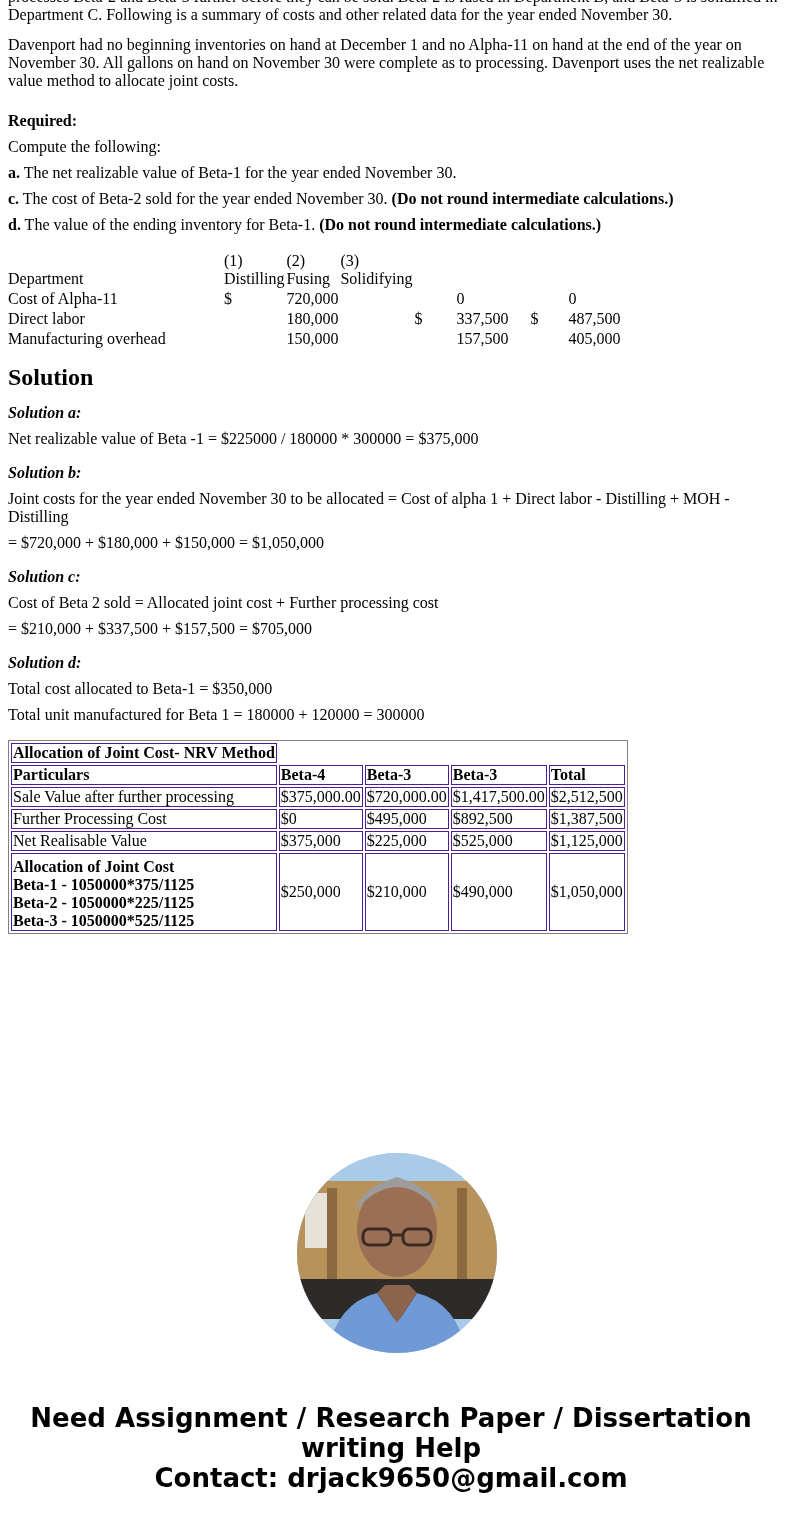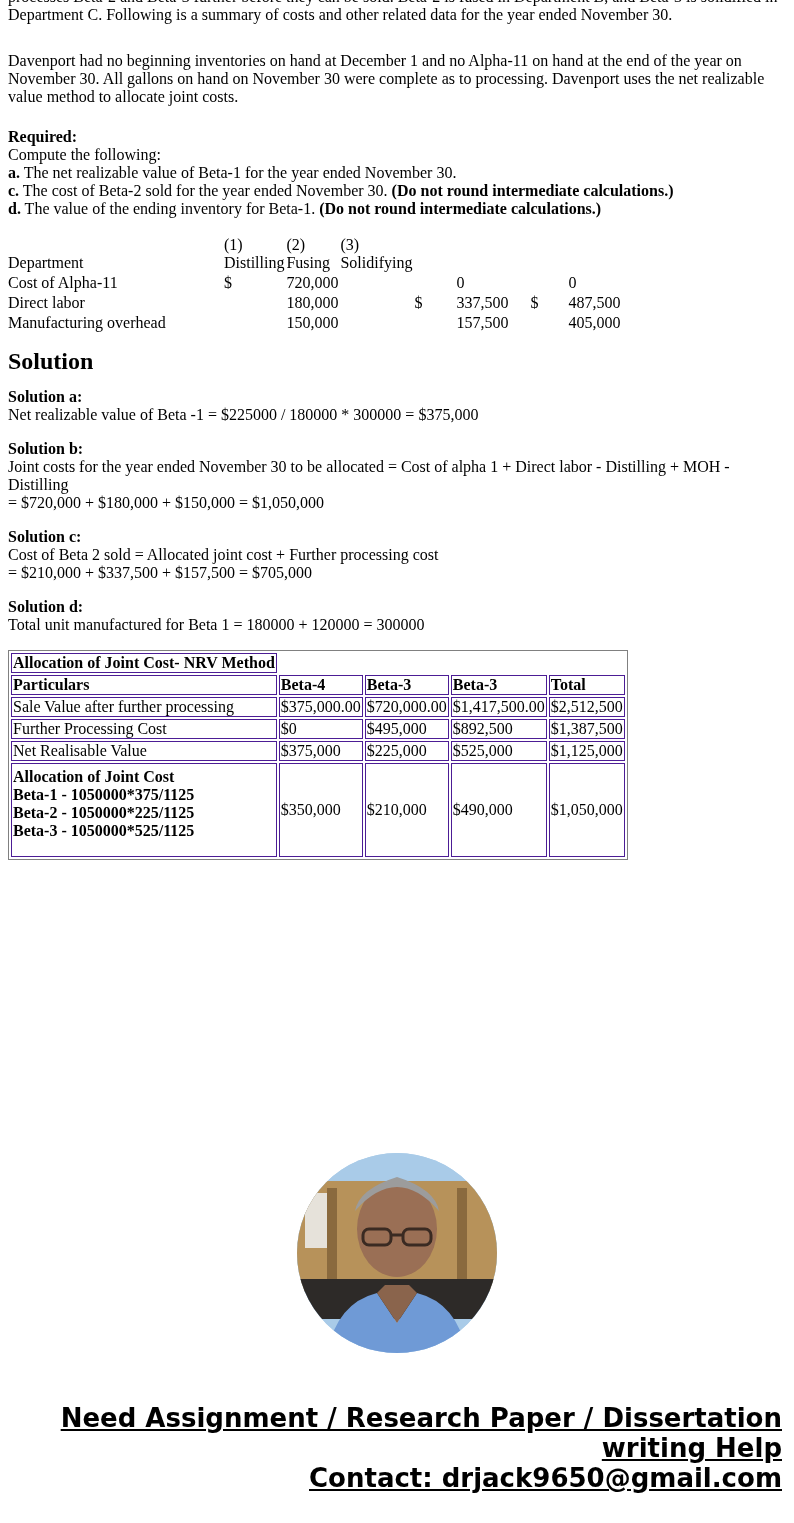--- a/index.html
+++ b/index.html
@@ -9,36 +9,36 @@
       overflow: hidden;
       position: relative;
       font-family: "Liberation Serif", "DejaVu Serif", serif;
       font-size: 16px;
       color: #000;
       line-height: 18px;
     }
     .page { position: absolute; left: 8px; top: -12px; width: 778px; }
     p { margin: 0; }
     .intro1 { margin-top: 0; }
-    .intro2 { margin-top: 28px; }
+    .intro2 { margin-top: 12px; }
     .required { margin-top: 22px; font-weight: bold; }
-    .qline { margin-top: 0; }
+    .qline { margin-top: 8px; }
     .qline b, .bold { font-weight: bold; }
 
     table.dept {
       margin-top: 16px;
       border-collapse: separate;
       border-spacing: 2px;
       margin-left: -2px;
     }
     table.dept td { padding: 0 0px; vertical-align: bottom; white-space: nowrap; line-height: 18px; }
     table.dept td.num { text-align: right; }
 
     h3.solution { font-size: 24px; font-weight: bold; margin: 16px 0 0 0; line-height: 22px; }
-    .shead { font-weight: bold; margin-top: 16px; }
+    .shead { font-weight: bold; margin-top: 16px; font-style: italic; }
 
     table.alloc {
       margin-top: 16px;
       border: 1px solid #808080;
       border-collapse: separate;
       border-spacing: 2px;
     }
     table.alloc td {
       border: 1px solid #4c1d95;
       padding: 0 1px;
@@ -49,27 +49,26 @@
     table.alloc td.hd { font-weight: bold; }
     table.alloc td.empty { border: none; }
 
     .avatar-wrap {
       position: absolute; left: 297px; top: 1153px;
       width: 200px; height: 200px; border-radius: 50%; overflow: hidden;
       background: #a9cbe8;
     }
     .promo {
       position: absolute; left: 0; top: 1403px; width: 782px;
-      text-align: right;
+      text-align: center;
       font-family: "DejaVu Sans", sans-serif;
       font-weight: bold;
       font-size: 26px;
       line-height: 30px;
       color: #000;
-      text-decoration: underline;
     }
   </style>
 </head>
 <body>
 
 <div class="page">
 
   <p class="intro1">processes Beta-2 and Beta-3 further before they can be sold. Beta-2 is fused in Department B, and Beta-3 is solidified in</p>
   <p>Department C. Following is a summary of costs and other related data for the year ended November 30.</p>
 
@@ -143,20 +142,21 @@
 
   <p class="shead">Solution b:</p>
   <p class="qline">Joint costs for the year ended November 30 to be allocated = Cost of alpha 1 + Direct labor - Distilling + MOH - Distilling</p>
   <p class="qline">= $720,000 + $180,000 + $150,000 = $1,050,000</p>
 
   <p class="shead">Solution c:</p>
   <p class="qline">Cost of Beta 2 sold = Allocated joint cost + Further processing cost</p>
   <p class="qline">= $210,000 + $337,500 + $157,500 = $705,000</p>
 
   <p class="shead">Solution d:</p>
+  <p class="qline">Total cost allocated to Beta-1 = $350,000</p>
   <p class="qline">Total unit manufactured for Beta 1 = 180000 + 120000 = 300000</p>
 
   <table class="alloc">
     <tbody>
         <tr>
       <td class="hd">Allocation of Joint Cost- NRV Method</td>
       <td class="empty" colspan="4"></td>
     </tr>
     <tr>
       <td class="hd">Particulars</td>
@@ -180,27 +180,27 @@
       <td>$1,387,500</td>
     </tr>
     <tr>
       <td>Net Realisable Value</td>
       <td>$375,000</td>
       <td>$225,000</td>
       <td>$525,000</td>
       <td>$1,125,000</td>
     </tr>
     <tr>
-      <td class="hd" style="padding-top:4px;padding-bottom:16px;">
+      <td class="hd" style="padding-top:4px;padding-bottom:0;">
         <div>Allocation of Joint Cost</div>
         <div>Beta-1 - 1050000*375/1125</div>
         <div>Beta-2 - 1050000*225/1125</div>
         <div>Beta-3 - 1050000*525/1125</div>
       </td>
-      <td>$350,000</td>
+      <td>$250,000</td>
       <td>$210,000</td>
       <td>$490,000</td>
       <td>$1,050,000</td>
     </tr>
   </tbody>
     </table>
 </div>
 
 <div class="avatar-wrap">
   <svg width="200" height="200" viewBox="0 0 200 200">

